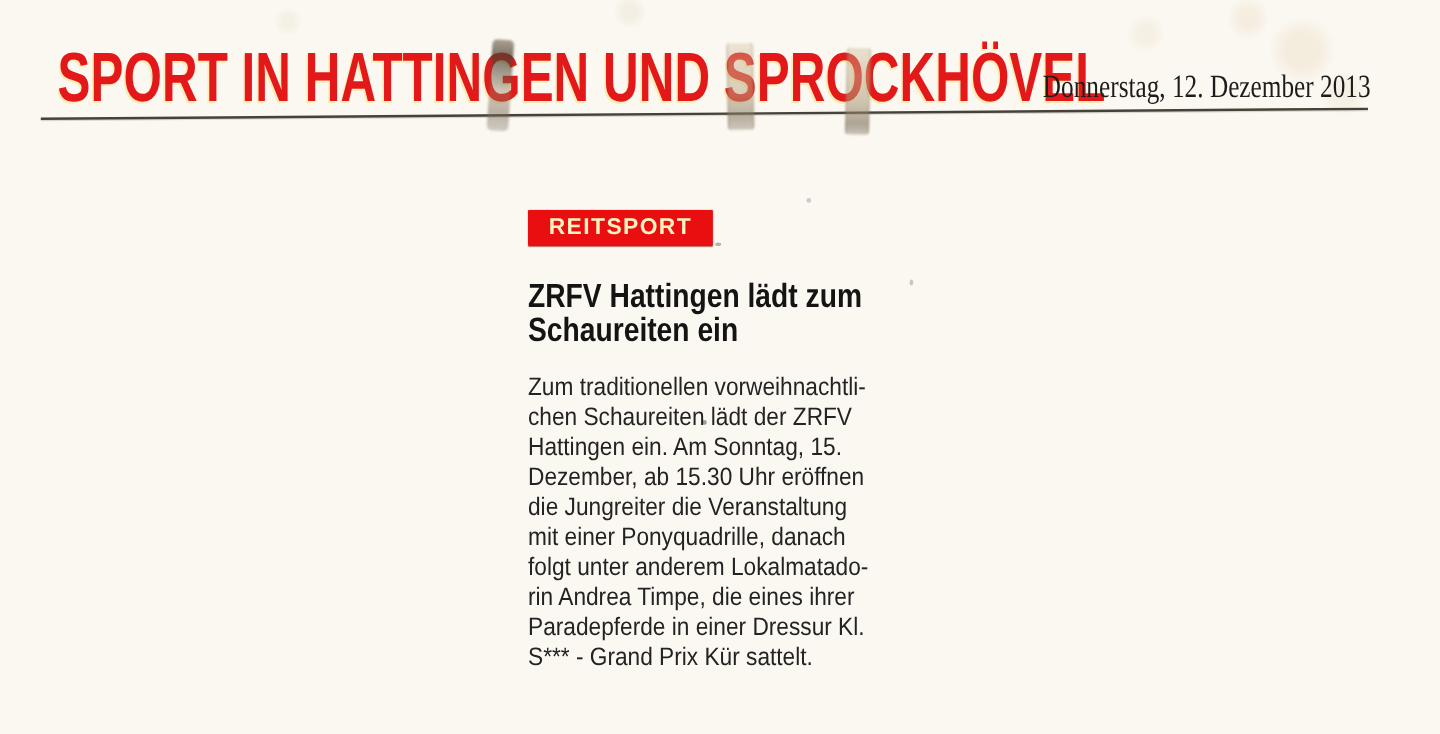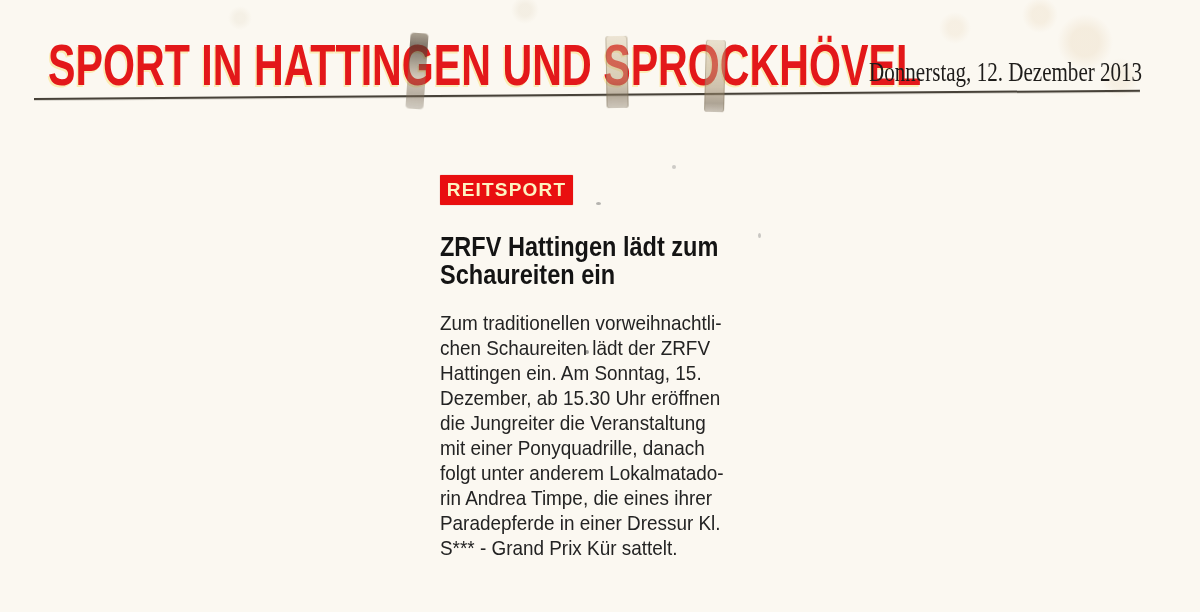--- a/index.html
+++ b/index.html
@@ -114,21 +114,21 @@
   .speck-1 { left: 596px; top: 202px; width: 5px; height: 3px; background: rgba(95,95,95,0.45); }
   .speck-2 { left: 672px; top: 165px; width: 4px; height: 4px; background: rgba(120,120,120,0.35); }
   .speck-3 { left: 585px; top: 350px; width: 4px; height: 4px; background: rgba(70,70,70,0.5); }
   .speck-4 { left: 758px; top: 233px; width: 3px; height: 5px; background: rgba(110,110,110,0.35); }
 
   
   .kicker-badge {
     position: absolute;
     left: 440px;
     top: 175px;
-    width: 133px;
+    width: 154px;
     height: 30px;
     background: var(--badge-red, #e90f10);
     display: flex;
     align-items: center;
     justify-content: center;
     border-radius: 1px;
     box-shadow: 0 0 1px rgba(150,0,0,0.6);
   }
   .kicker-label {
     font-size: 19px;

